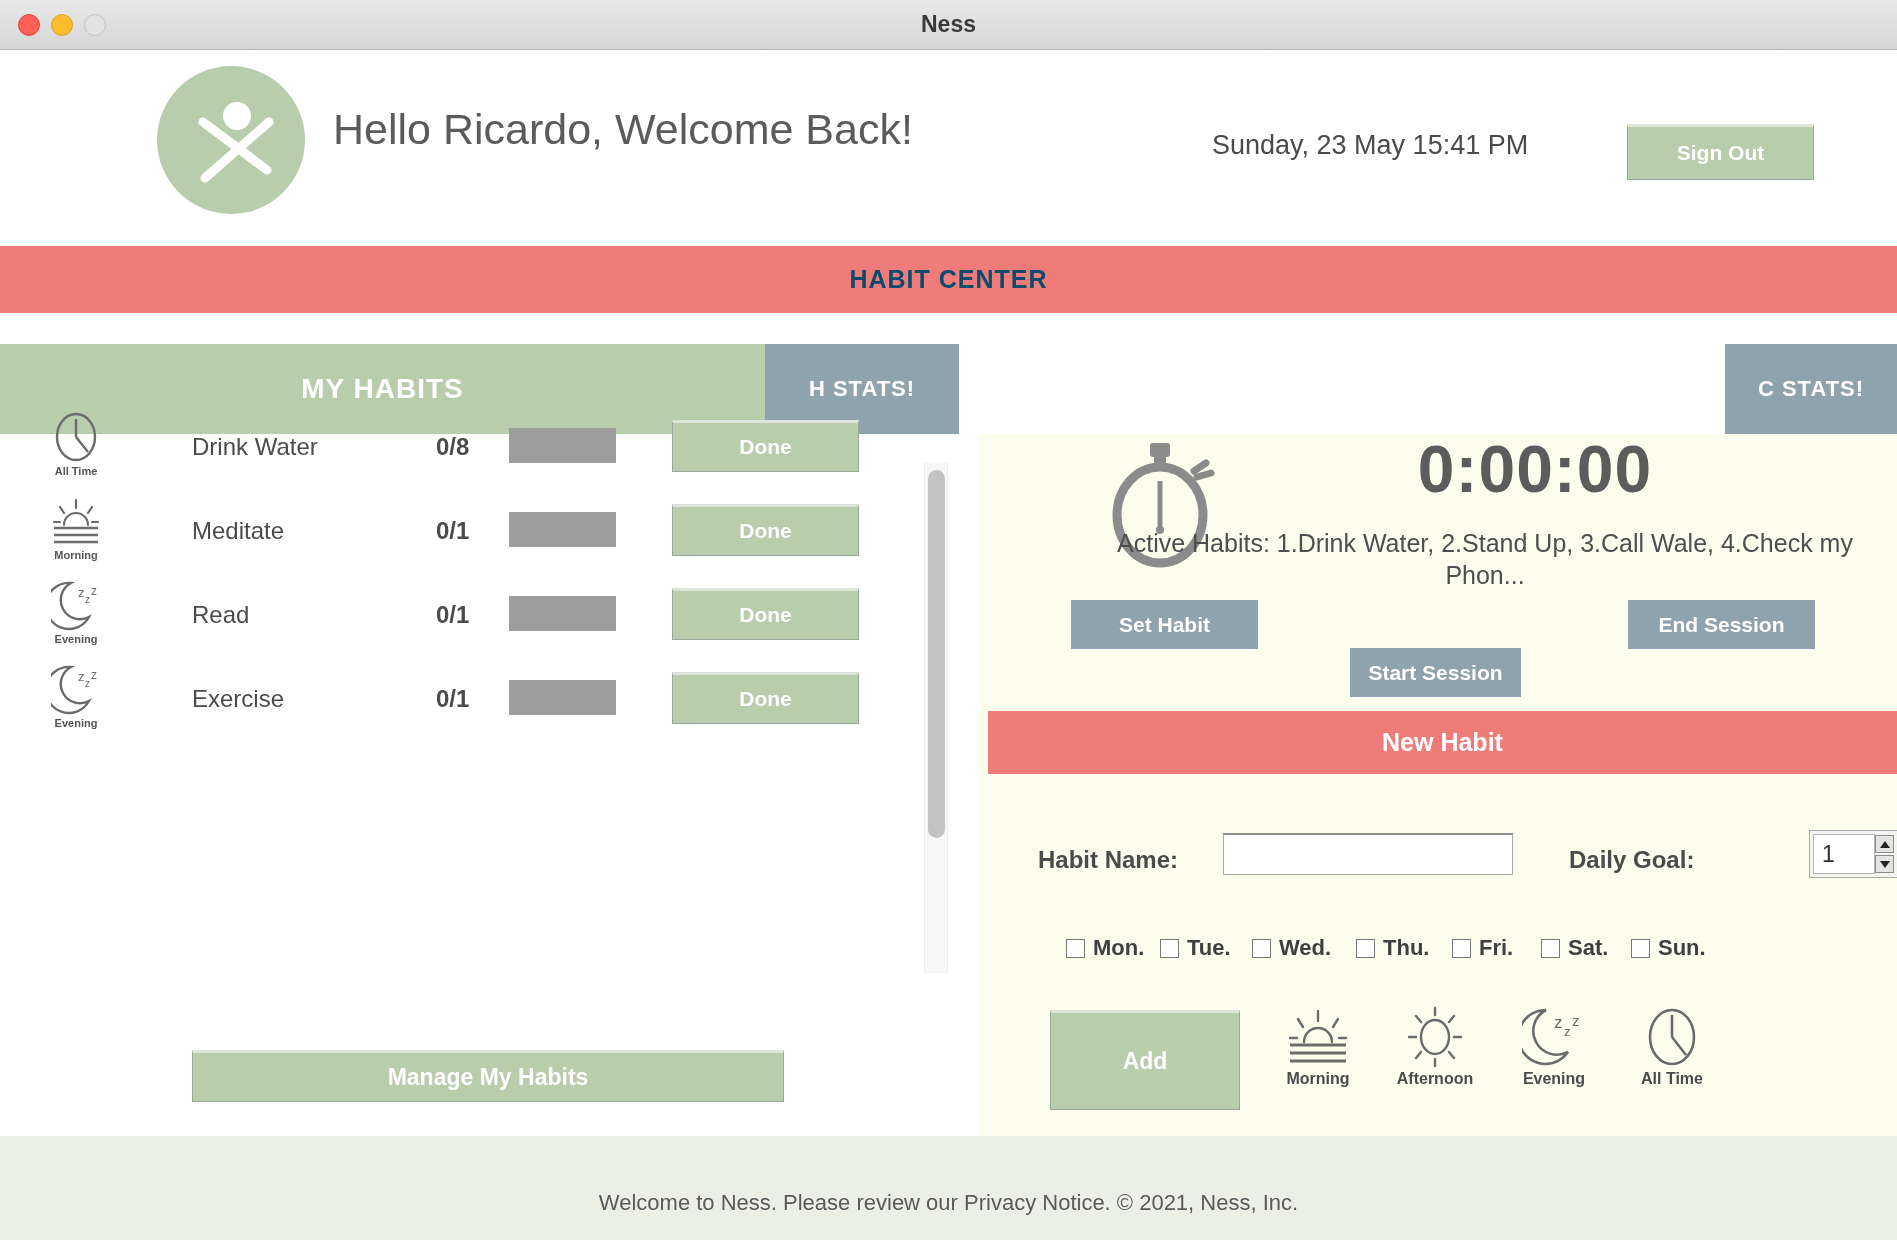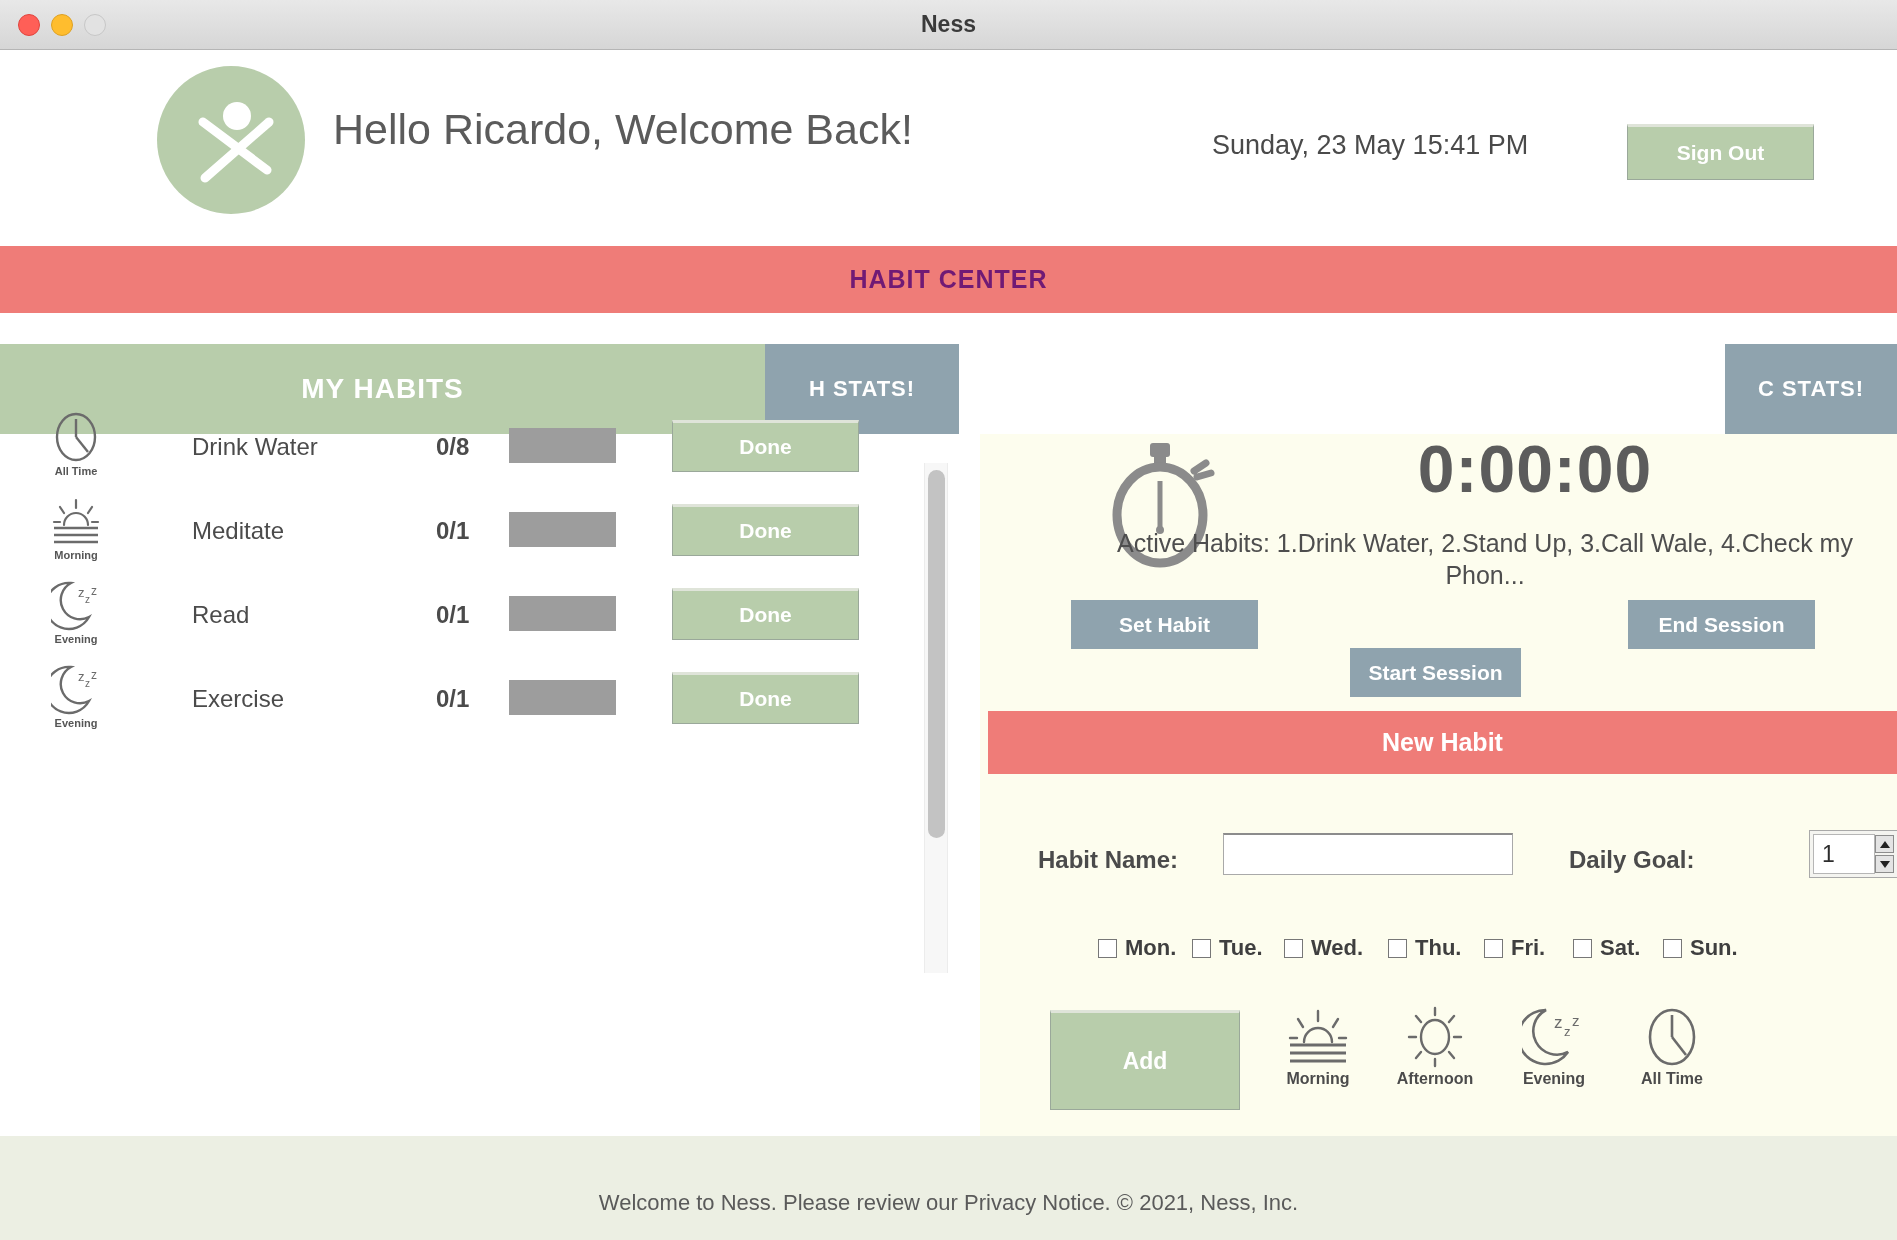--- a/index.html
+++ b/index.html
@@ -55,21 +55,21 @@
     border-top: 3px solid #dfe4d9;
     color: #ffffff; font-size: 21px; font-weight: bold;
     display: flex; align-items: center; justify-content: center;
     cursor: pointer;
   }
 
   
   .banner {
     position: absolute; left: 0; top: 246px; width: 1897px; height: 67px;
     background: #ef7c78;
-    color: #701a75; font-size: 25px; font-weight: bold; letter-spacing: 1px;
+    color: #0c4a6e; font-size: 25px; font-weight: bold; letter-spacing: 1px;
     display: flex; align-items: center; justify-content: center;
   }
 
   
   .tabs { position: absolute; left: 0; top: 344px; width: 1897px; height: 90px; }
   .tab {
     position: absolute; top: 0; height: 90px;
     display: flex; align-items: center; justify-content: center;
     color: #ffffff; font-weight: bold; letter-spacing: 1px;
     cursor: pointer;
@@ -193,21 +193,21 @@
     display: flex; align-items: center; justify-content: center;
     cursor: pointer;
   }
   .spin.up { top: 4px; }
   .spin.down { top: 24px; }
   .spin i { display: block; width: 0; height: 0; border-left: 5px solid transparent; border-right: 5px solid transparent; }
   .spin.up i { border-bottom: 7px solid #222; }
   .spin.down i { border-top: 7px solid #222; }
 
   .days-row { position: absolute; left: 86px; top: 501px; width: 800px; height: 30px; }
-  .day-item { position: absolute; top: 0; display: flex; align-items: center; gap: 8px; margin-left: 32px; }
+  .day-item { position: absolute; top: 0; display: flex; align-items: center; gap: 8px; }
   .day-box { width: 19px; height: 19px; background: #ffffff; border: 1px solid #777; cursor: pointer; }
   .day-lbl { font-size: 22px; font-weight: bold; color: #3f3f3f; }
 
   .add-btn {
     position: absolute; left: 70px; top: 576px; width: 190px; height: 100px;
     background: #b8cdab; border: 1px solid #9aa89a; border-top: 3px solid #dfe4d9;
     color: #ffffff; font-size: 23px; font-weight: bold;
     display: flex; align-items: center; justify-content: center;
     cursor: pointer;
   }
@@ -338,20 +338,21 @@
       <div class="habit-name">Exercise</div>
       <div class="habit-count">0/1</div>
       <div class="habit-bar"></div>
       <div class="habit-done">Done</div>
     </div>
   </div>
 
   <div class="scroll-track"></div>
   <div class="scroll-thumb"></div>
 
+  <div class="manage-btn">Manage My Habits</div>
 
   <div class="right-panel">
 
     <div class="timer-zone">
       <div class="stopwatch">
         <svg width="132" height="135" viewBox="0 0 132 135">
           <rect x="56" y="6" width="20" height="14" rx="3" fill="#8b8b8b"></rect>
           <rect x="60" y="18" width="12" height="12" fill="#8b8b8b"></rect>
           <ellipse cx="66" cy="78" rx="43" ry="48" fill="none" stroke="#8b8b8b" stroke-width="9"></ellipse>
           <path d="M100 34 l12 -8 M103 40 l14 -4" stroke="#8b8b8b" stroke-width="7" stroke-linecap="round" fill="none"></path>

